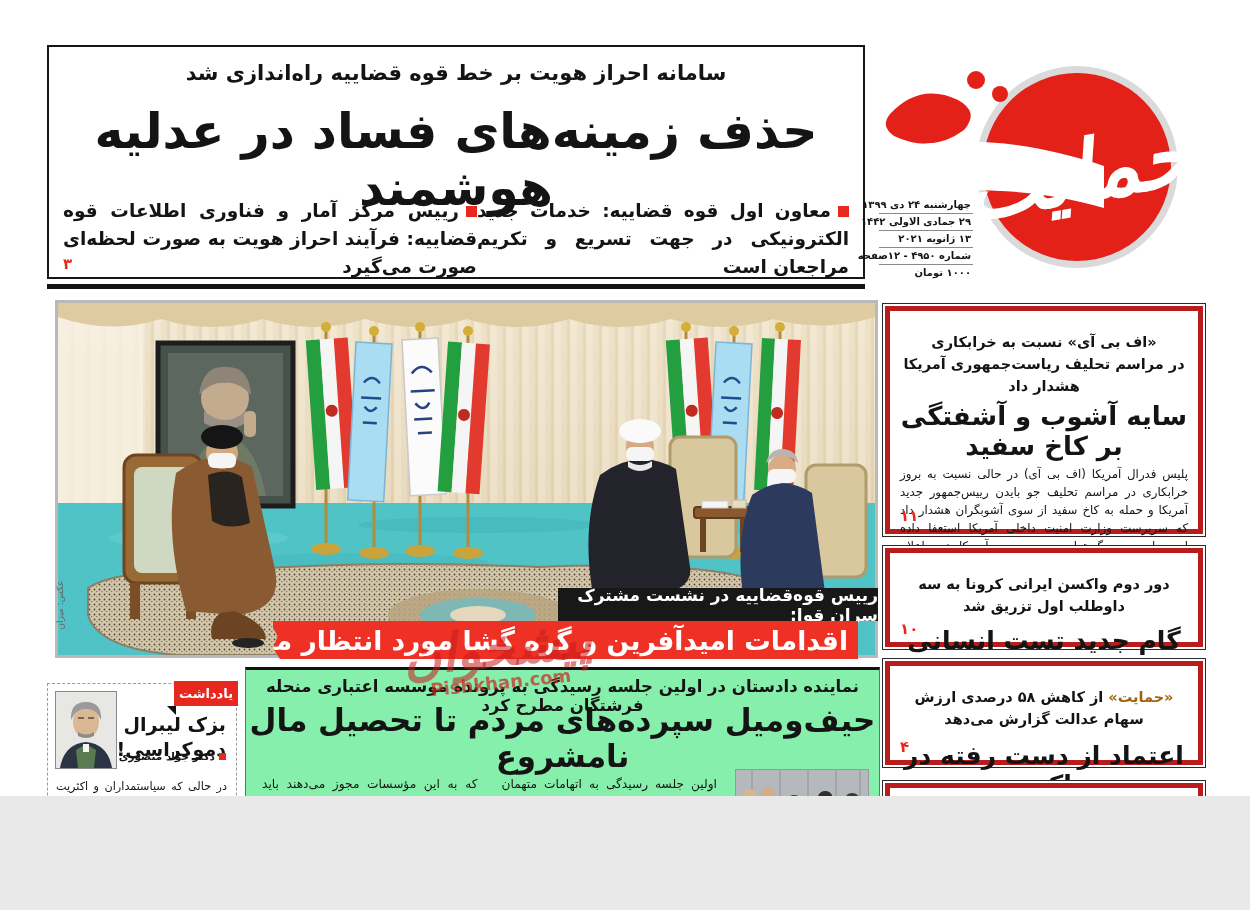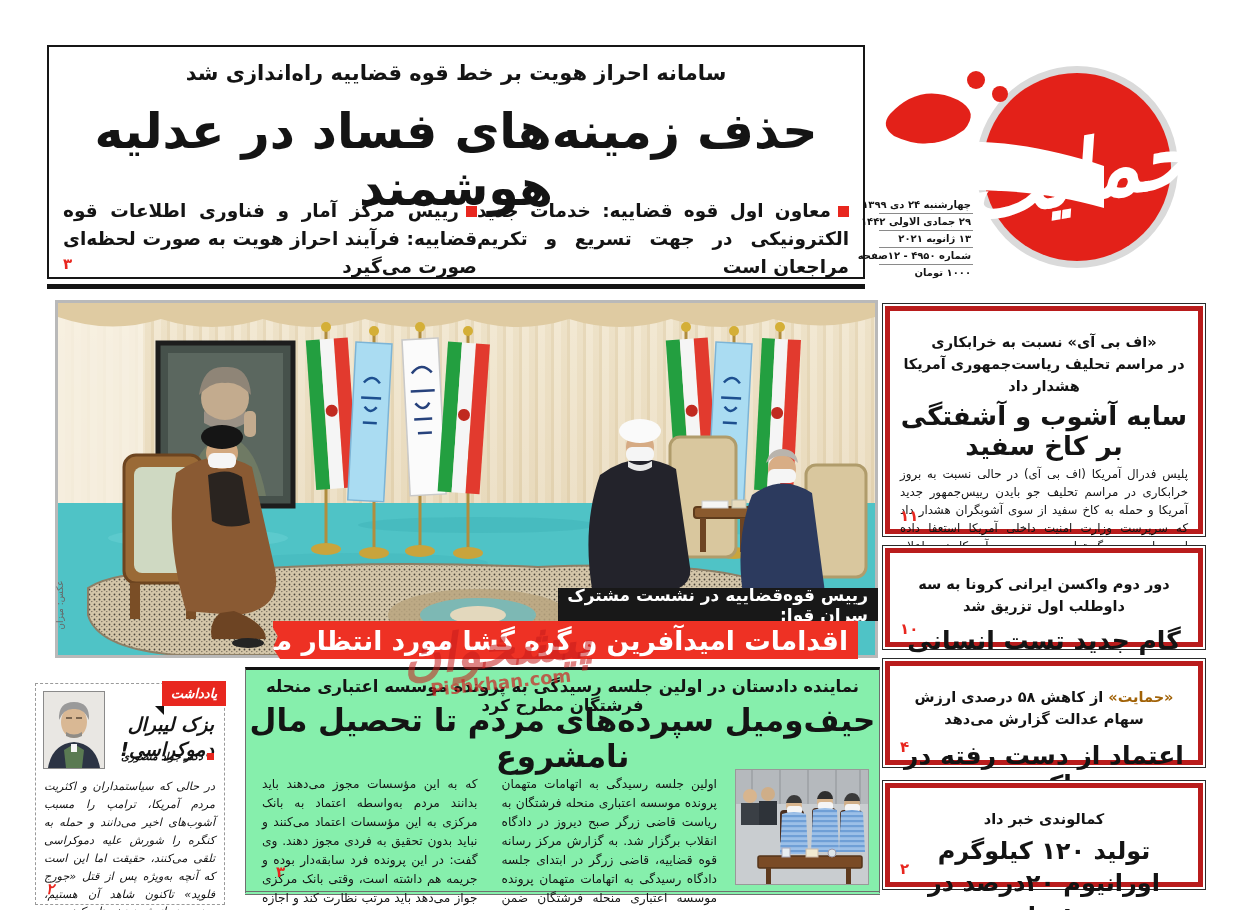--- a/index.html
+++ b/index.html
@@ -1,16 +1,16 @@
 <!DOCTYPE html>
 <html lang="fa"><head>
 <meta charset="utf-8">
 <style>
   html,body{margin:0;padding:0;background:#e9e9e9;}
-  #page{position:relative;width:1250px;height:910px;background:#ffffff;overflow:hidden;
+  #page{position:relative;width:1250px;height:796px;background:#ffffff;overflow:hidden;
         font-family:"DejaVu Sans",sans-serif;color:#141414;}
   .abs{position:absolute;}
   .rtl{direction:rtl;}
   
   #lead-box{left:47px;top:45px;width:818px;height:234px;border:2px solid #161616;box-sizing:border-box;}
   #lead-kicker{top:14px;left:0;right:0;text-align:center;font-size:21px;font-weight:bold;}
   #lead-headline{top:48px;left:0;right:0;text-align:center;font-size:49px;font-weight:900;letter-spacing:-1px;margin:8px;}
   .sub{font-size:18.5px;font-weight:bold;line-height:1.5;text-align:justify;}
   .sub .sq{display:inline-block;width:11px;height:11px;background:#e8271f;margin-left:7px;}
   #sub-r{top:150px;right:14px;width:372px;}
@@ -20,40 +20,40 @@
   #lead-rule{left:47px;top:284px;width:818px;height:5px;background:#141414;}
   
   #logo{left:872px;top:42px;width:338px;height:252px;}
   #datebar{left:879px;top:197px;width:94px;direction:rtl;}
   #datebar .drow{font-size:10px;font-weight:bold;padding:2px 2px 3px 0;border-bottom:1px solid #8a8a8a;white-space:nowrap;text-align:right;}
   #datebar .drow:last-child{border-bottom:none;}
   
   #photo-frame{left:55px;top:300px;width:823px;height:358px;border:3px solid #b9b9b9;box-sizing:border-box;background:#7ac9cc;}
   #photo-credit{left:30px;top:600px;width:60px;font-size:9px;color:#666;transform:rotate(-90deg);transform-origin:center;text-align:center;}
   #cap-black{left:558px;top:588px;width:320px;height:33px;background:#181818;color:#fff;font-size:17px;font-weight:bold;
-             display:flex;align-items:center;direction:rtl;padding-right:10px;box-sizing:border-box;z-index:6;}
+             display:flex;align-items:center;direction:rtl;box-sizing:border-box;z-index:6;}
   #cap-red{left:273px;top:621px;width:585px;height:38px;background:#ee3124;color:#fff;
            display:flex;align-items:center;direction:rtl;justify-content:space-between;padding:0 10px 0 12px;box-sizing:border-box;z-index:6;
            clip-path:polygon(0 0,100% 0,100% 100%,1.2% 100%,0 72%,0.8% 40%,0 18%);}
   #cap-red .cap-t{font-size:26.5px;font-weight:900;white-space:nowrap;}
   #cap-red .cap-pg{color:#fff;font-size:13px;font-weight:bold;align-self:flex-end;padding-bottom:3px;}
   
   #watermark{left:398px;top:618px;width:200px;text-align:center;z-index:9;pointer-events:none;transform:rotate(-6deg);}
   #watermark .wm-fa{font-size:52px;font-weight:900;color:rgba(198,28,28,0.55);font-style:italic;}
   #watermark .wm-en{font-size:18px;font-weight:bold;color:rgba(205,35,35,0.7);margin-top:-6px;}
   
   .dbox{position:absolute;left:882px;width:324px;border:1px solid #2a2a2a;box-sizing:border-box;background:#fff;}
   .dbox-in{position:absolute;inset:2px;border:5px solid #b91c1c;direction:rtl;padding:21px 10px;box-sizing:border-box;}
   .kick{font-size:14.5px;font-weight:bold;text-align:center;line-height:1.5;}
   .rail-h{font-weight:900;text-align:center;margin:4px 0 2px 0;}
   .rail-body{font-size:11.8px;line-height:1.53;text-align:justify;margin:4px 0 0 0;}
   .rail-pg{position:absolute;left:10px;bottom:4px;}
   .red-t{color:#a16207;}
   
-  #note-box{left:35px;top:683px;width:190px;height:222px;border:1.5px dashed #9a9a9a;box-sizing:border-box;font-style:italic;}
+  #note-box{left:47px;top:683px;width:190px;height:222px;border:1.5px dashed #9a9a9a;box-sizing:border-box;}
   #note-tab{top:-3px;right:-2px;width:64px;height:25px;background:#e8271f;color:#fff;font-size:13px;font-weight:bold;
             display:flex;align-items:center;justify-content:center;z-index:3;}
   #note-fold{top:22px;right:60px;width:0;height:0;border-top:9px solid #111;border-left:9px solid transparent;z-index:2;}
   #note-photo{top:7px;left:7px;width:62px;height:78px;border:1px solid #8a8a8a;box-sizing:border-box;background:#eee;}
   #note-title{top:28px;right:10px;width:104px;font-size:19px;font-weight:900;text-align:right;line-height:1.3;direction:rtl;}
   #note-author{top:66px;right:10px;width:120px;font-size:10.5px;font-weight:bold;direction:rtl;text-align:right;}
   #note-author .sq{display:inline-block;width:7px;height:7px;background:#e8271f;margin-left:4px;}
   #note-body{top:94px;left:8px;right:9px;font-size:11.2px;line-height:1.6;text-align:justify;direction:rtl;margin:0;}
   #note-pg{left:10px;bottom:6px;}
   

